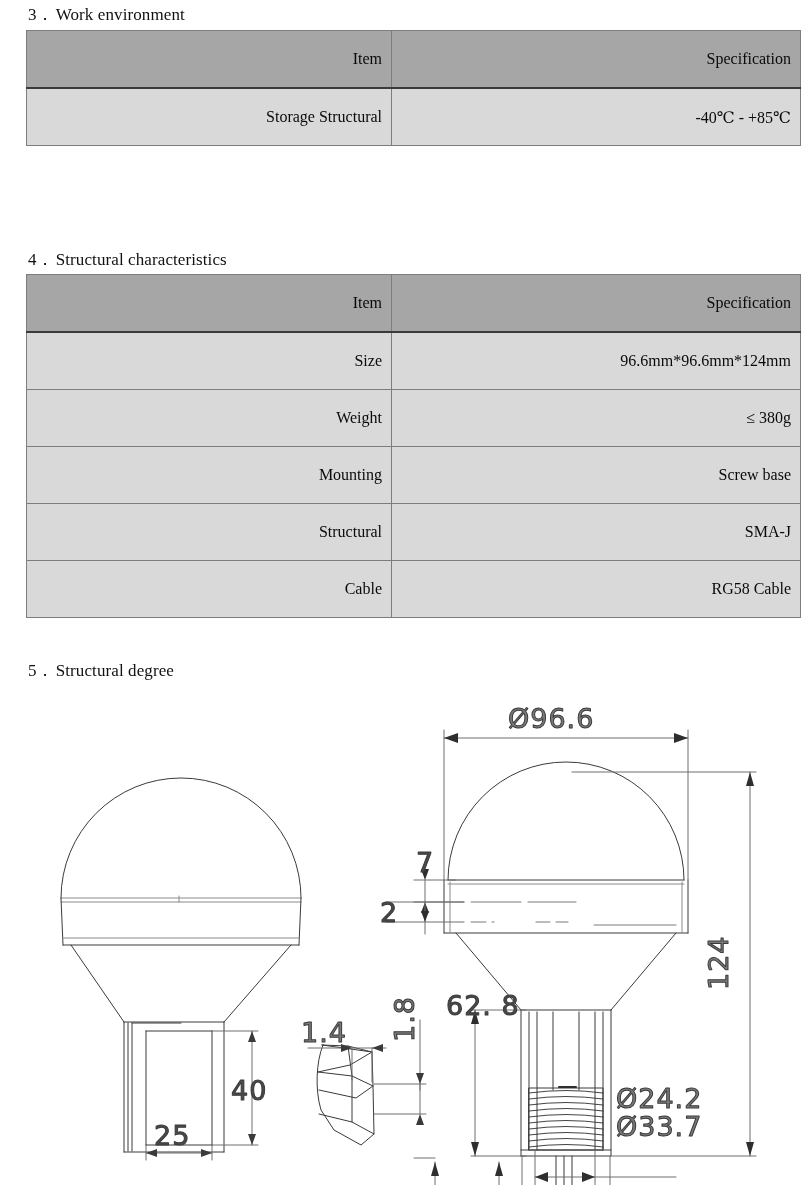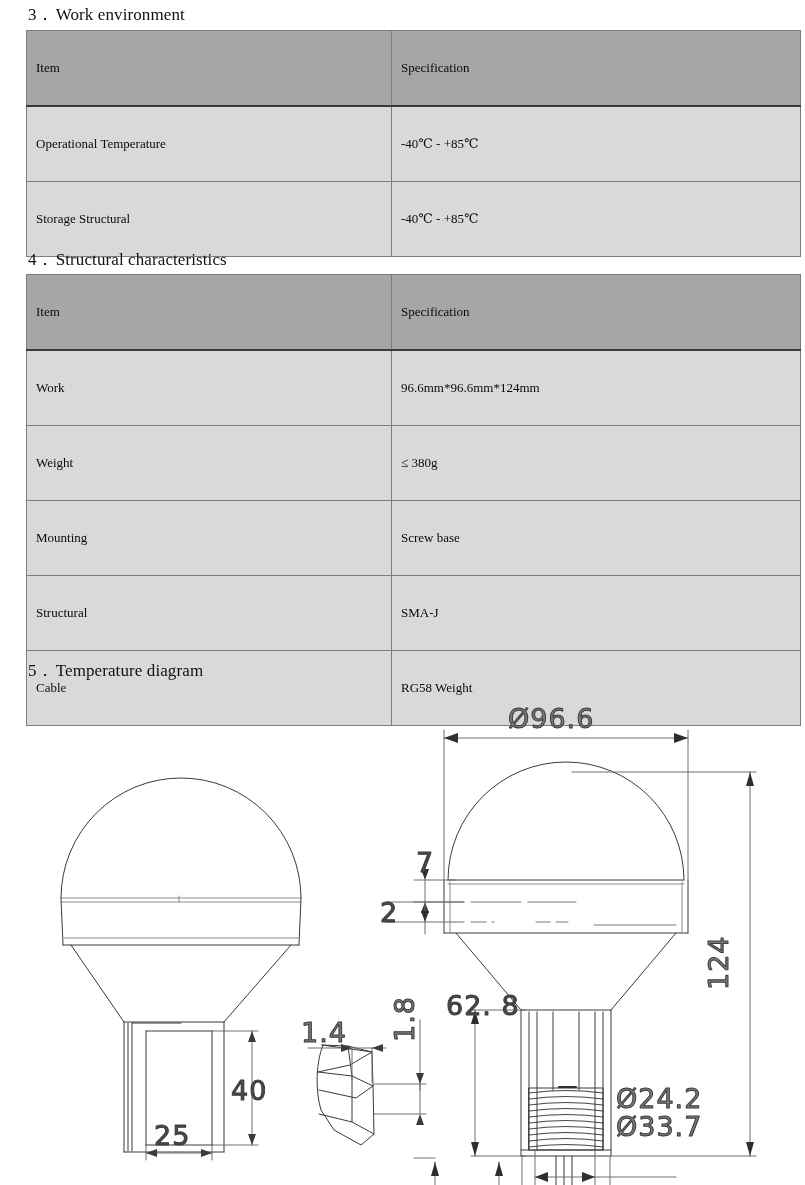--- a/index.html
+++ b/index.html
@@ -49,25 +49,25 @@
   
   .spec-table {
     position: absolute;
     border-collapse: collapse;
     table-layout: fixed;
     background: #d9d9d9;
     border: 1px solid #7d7d7d;
   }
   .spec-table td, .spec-table th {
     border: 1px solid #7d7d7d;
-    padding: 14px 9px;
+    padding: 5px 9px;
     font-family: "Liberation Serif", "DejaVu Serif", serif;
-    font-size: 13px;
+    font-size: 16px;
     font-weight: normal;
-    text-align: left;
+    text-align: right;
     vertical-align: middle;
     color: #0a0a0a;
     background: #d9d9d9;
   }
   .spec-table thead th {
     background: #a6a6a6;
     border-bottom: 2px solid #3a3a3a;
   }
   .col-item   { width: 365px; }
   .col-spec   { width: 409px; }
@@ -117,24 +117,20 @@
         <col class="col-spec">
       </colgroup>
     <thead>
       <tr>
         <th>Item</th>
         <th>Specification</th>
       </tr>
     </thead>
     <tbody>
       <tr>
-        <td>Operational Temperature</td>
-        <td>-40℃ - +85℃</td>
-      </tr>
-      <tr>
         <td>Storage Structural</td>
         <td>-40℃ - +85℃</td>
       </tr>
     </tbody>
   </table>
 
   <div class="section-heading" id="heading-4">
     <span class="sec-num">4．</span><span class="sec-title">Structural characteristics</span>
   </div>
 
@@ -144,44 +140,44 @@
         <col class="col-spec">
       </colgroup>
     <thead>
       <tr>
         <th>Item</th>
         <th>Specification</th>
       </tr>
     </thead>
     <tbody>
       <tr>
-        <td>Work</td>
+        <td>Size</td>
         <td>96.6mm*96.6mm*124mm</td>
       </tr>
       <tr>
         <td>Weight</td>
         <td>≤ 380g</td>
       </tr>
       <tr>
         <td>Mounting</td>
         <td>Screw base</td>
       </tr>
       <tr>
         <td>Structural</td>
         <td>SMA-J</td>
       </tr>
       <tr>
         <td>Cable</td>
-        <td>RG58 Weight</td>
+        <td>RG58 Cable</td>
       </tr>
     </tbody>
   </table>
 
   <div class="section-heading" id="heading-5">
-    <span class="sec-num">5．</span><span class="sec-title">Temperature diagram</span>
+    <span class="sec-num">5．</span><span class="sec-title">Structural degree</span>
   </div>
 
   <div id="structural-diagram">
     <svg width="805" height="495" viewBox="0 0 805 495" xmlns="http://www.w3.org/2000/svg">
       <g fill="none" stroke="#3a3a3a" stroke-width="1" stroke-linecap="round" stroke-linejoin="round">
 
         <g>
 
           <path d="M 45 208 A 120 120 0 0 1 285 208"></path>
 

